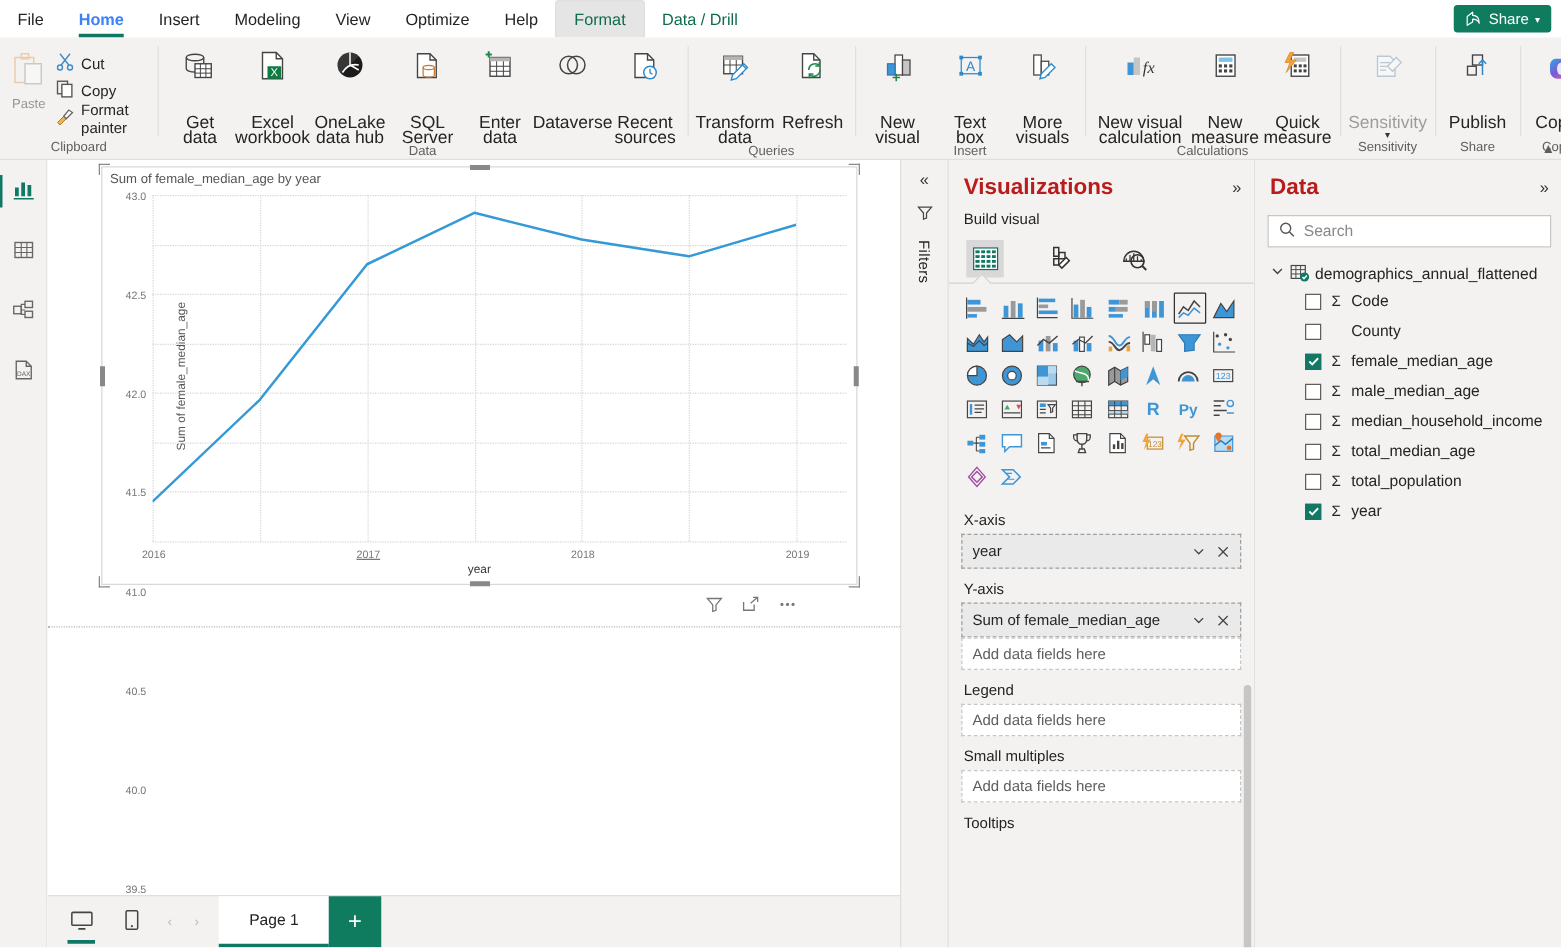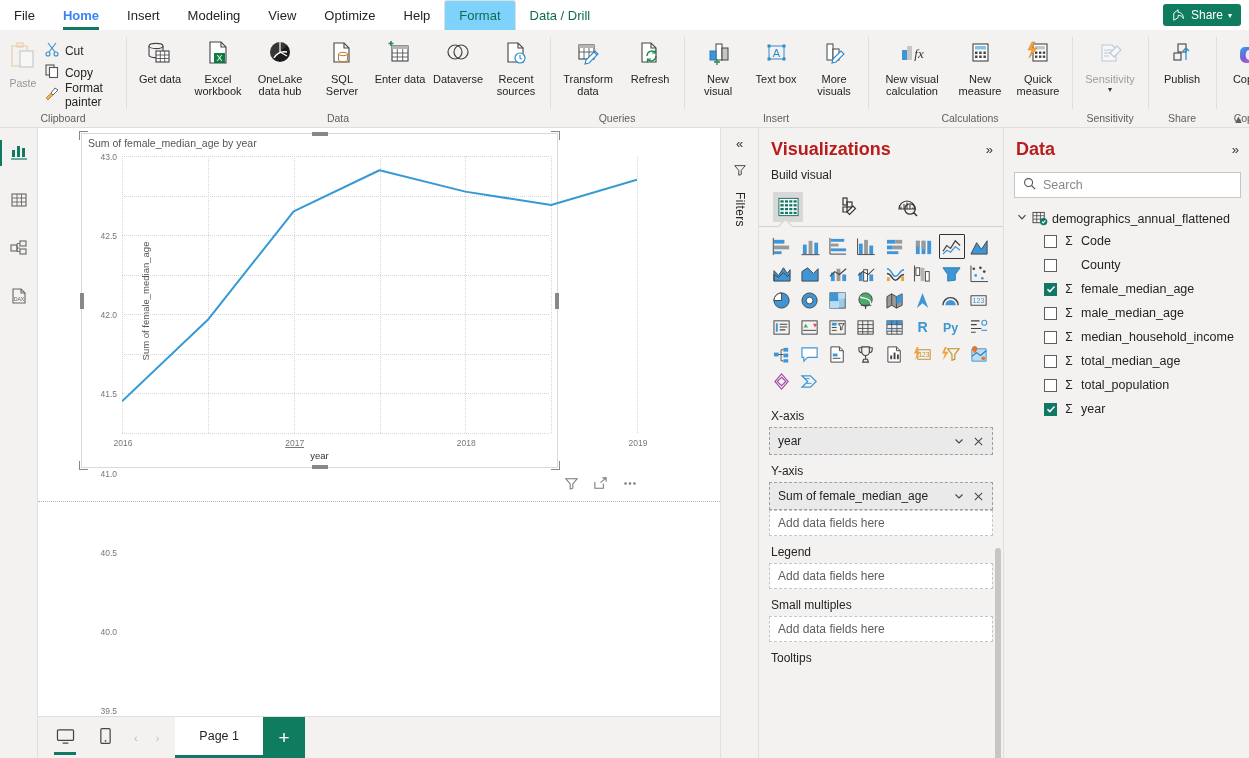--- a/index.html
+++ b/index.html
@@ -21,21 +21,21 @@
     padding: 0 14px; display: flex; align-items: center; justify-content: center;
     font-size: 13px; color: #252423; cursor: default; position: relative;
   }
   .menu-item.active { color: #3b82f6; font-weight: bold; }
   .menu-item.active::after {
     content: ""; position: absolute; left: 14px; right: 14px; bottom: 0;
     height: 3px; background: #117865;
   }
   .menu-item.ctx { color: #0f6b4f; }
   .menu-item.ctx-box {
-    background: #7dd3fc; border-left: 1px solid #e1dfdd; border-right: 1px solid #e1dfdd;
+    background: #e5e5e5; border-left: 1px solid #e1dfdd; border-right: 1px solid #e1dfdd;
     border-top: 1px solid #e1dfdd; border-radius: 3px 3px 0 0;
   }
   .menubar-spacer { flex: 1 1 auto; }
   .share-btn {
     align-self: center; margin-right: 8px; background: #0f7b5f; color: #fff;
     height: 22px; border-radius: 3px; display: flex; align-items: center;
     gap: 5px; padding: 0 9px; font-size: 12px; cursor: pointer;
   }
   .share-btn svg { display: block; }
 
@@ -50,21 +50,21 @@
     text-align: center; font-size: 10.5px; color: #605e5c; padding-bottom: 3px; height: 15px;
   }
   .rgroup + .rgroup::before {
     content: ""; position: absolute; left: 0; top: 7px; bottom: 18px; width: 1px; background: #e1dfdd;
   }
   .rbig {
     display: flex; flex-direction: column; align-items: center; justify-content: flex-start;
     width: 56px; padding: 3px 2px 0; cursor: pointer; border-radius: 2px; text-align: center;
   }
   .rbig .ico { height: 34px; display: flex; align-items: center; justify-content: center; }
-  .rbig .lbl { font-size: 11px; line-height: 12px; color: #252423; margin-top: 0; }
+  .rbig .lbl { font-size: 14px; line-height: 12px; color: #252423; margin-top: 18px; }
   .rbig.wide { width: 64px; }
   .rbig.xwide { width: 76px; }
   .rbig.disabled .lbl, .rbig.disabled .ico { opacity: .42; }
   .chev { font-size: 8px; color: #333; }
   .rsmall-col { display: flex; flex-direction: column; justify-content: center; padding-top: 4px; gap: 1px; }
   .rsmall {
     display: flex; align-items: center; gap: 5px; padding: 2px 5px 2px 2px;
     font-size: 12px; cursor: pointer; border-radius: 2px; height: 21px;
   }
   .paste-btn {
@@ -93,21 +93,21 @@
     content: ""; position: absolute; left: -5px; top: 2px; bottom: 2px; width: 3px; background: #117865;
   }
 
   
   .canvas-wrap {
     flex: 1 1 auto; background: #fff; position: relative; overflow: hidden;
     display: flex; flex-direction: column;
   }
   .canvas { flex: 1 1 auto; position: relative; background: #fff; }
   .visual-box {
-    position: absolute; left: 43px; top: 5px; width: 477px; height: 335px;
+    position: absolute; left: 43px; top: 5px; width: 605px; height: 335px;
     background: #fff; border: 1px solid #d9d9d9;
   }
   .sel-handle { position: absolute; background: #8a8886; }
   .corner { position: absolute; width: 9px; height: 9px; border: 1.6px solid #8a8886; }
   .vis-title {
     position: absolute; left: 6px; top: 3px; font-size: 10.5px; color: #555; white-space: nowrap;
   }
   .plot { position: absolute; left: 40px; top: 22px; right: 8px; bottom: 34px; }
   .gridline { position: absolute; border-top: 1px dotted #d6d6d6; left: 0; right: 0; }
   .vgridline { position: absolute; border-left: 1px dotted #d6d6d6; top: 0; bottom: 0; }

